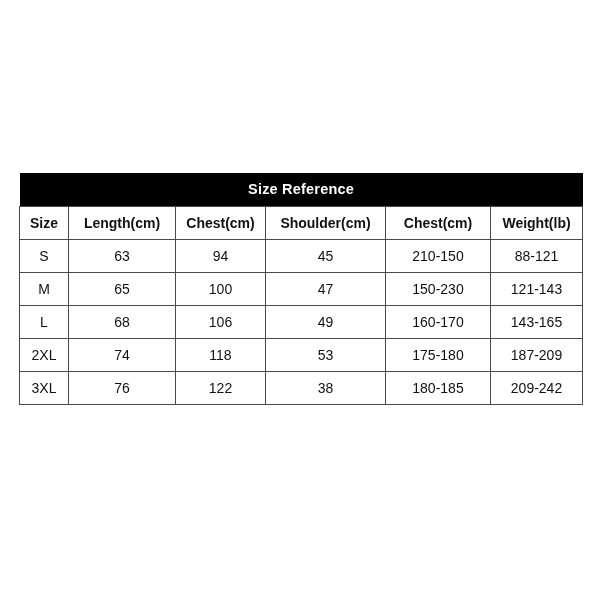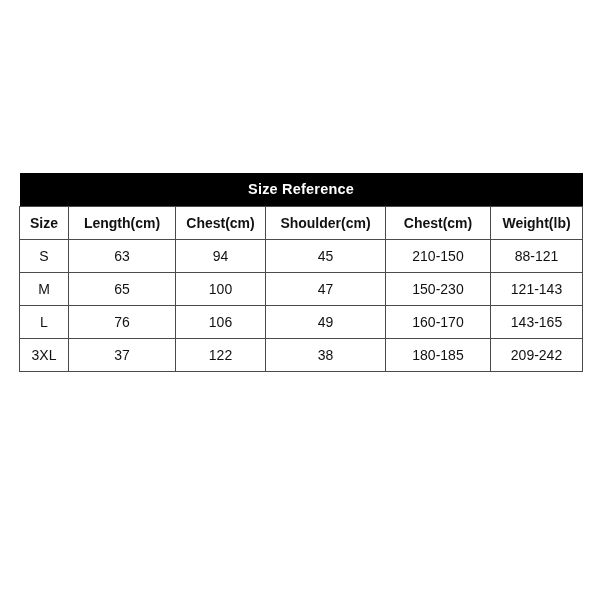--- a/index.html
+++ b/index.html
@@ -126,29 +126,37 @@
         <tr>
           <td>M</td>
           <td>65</td>
           <td>100</td>
           <td>47</td>
           <td>150-230</td>
           <td>121-143</td>
         </tr>
         <tr>
           <td>L</td>
-          <td>76</td>
+          <td>68</td>
           <td>106</td>
           <td>49</td>
           <td>160-170</td>
           <td>143-165</td>
         </tr>
         <tr>
+          <td>2XL</td>
+          <td>74</td>
+          <td>118</td>
+          <td>53</td>
+          <td>175-180</td>
+          <td>187-209</td>
+        </tr>
+        <tr>
           <td>3XL</td>
-          <td>37</td>
+          <td>76</td>
           <td>122</td>
           <td>38</td>
           <td>180-185</td>
           <td>209-242</td>
         </tr>
       </tbody>
     </table>
   </div>
 
 </div>

